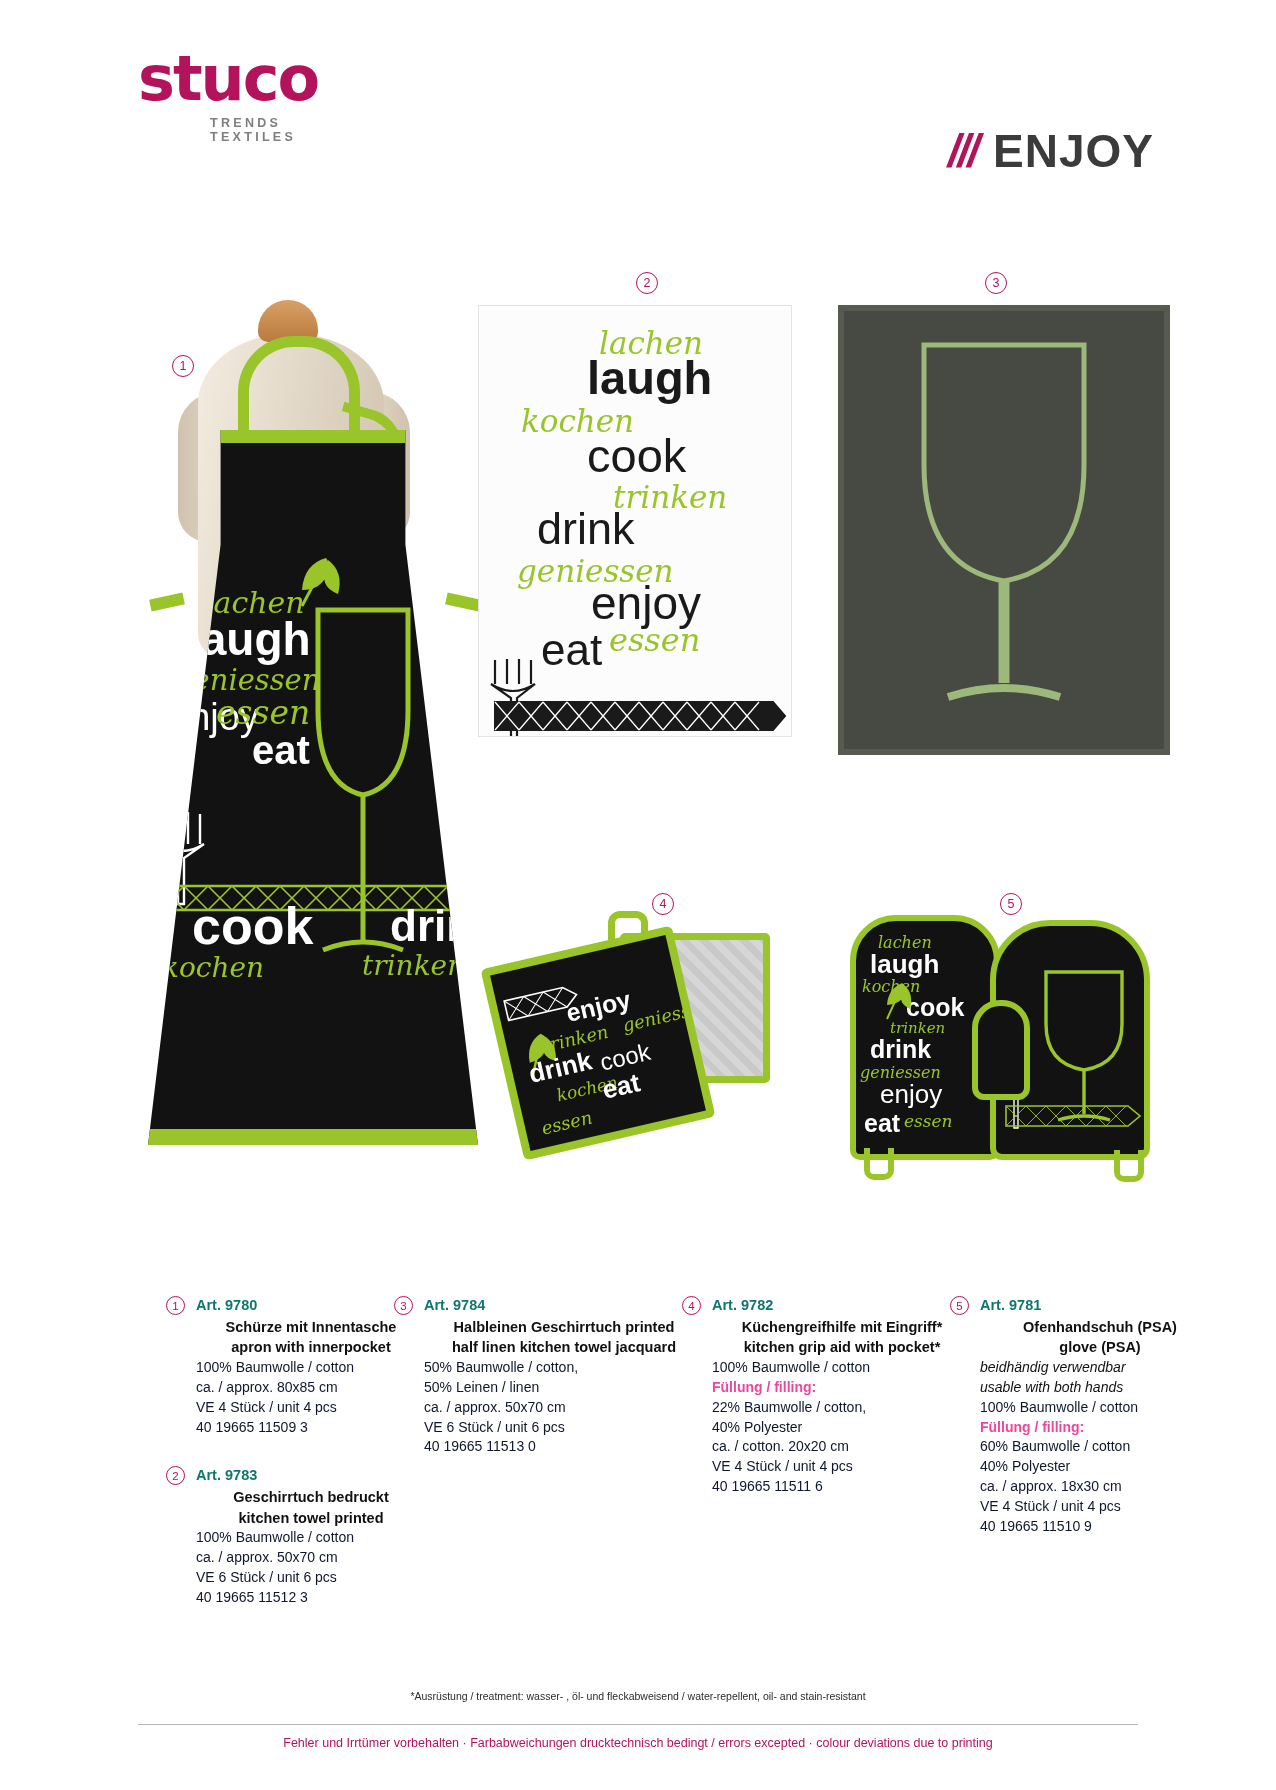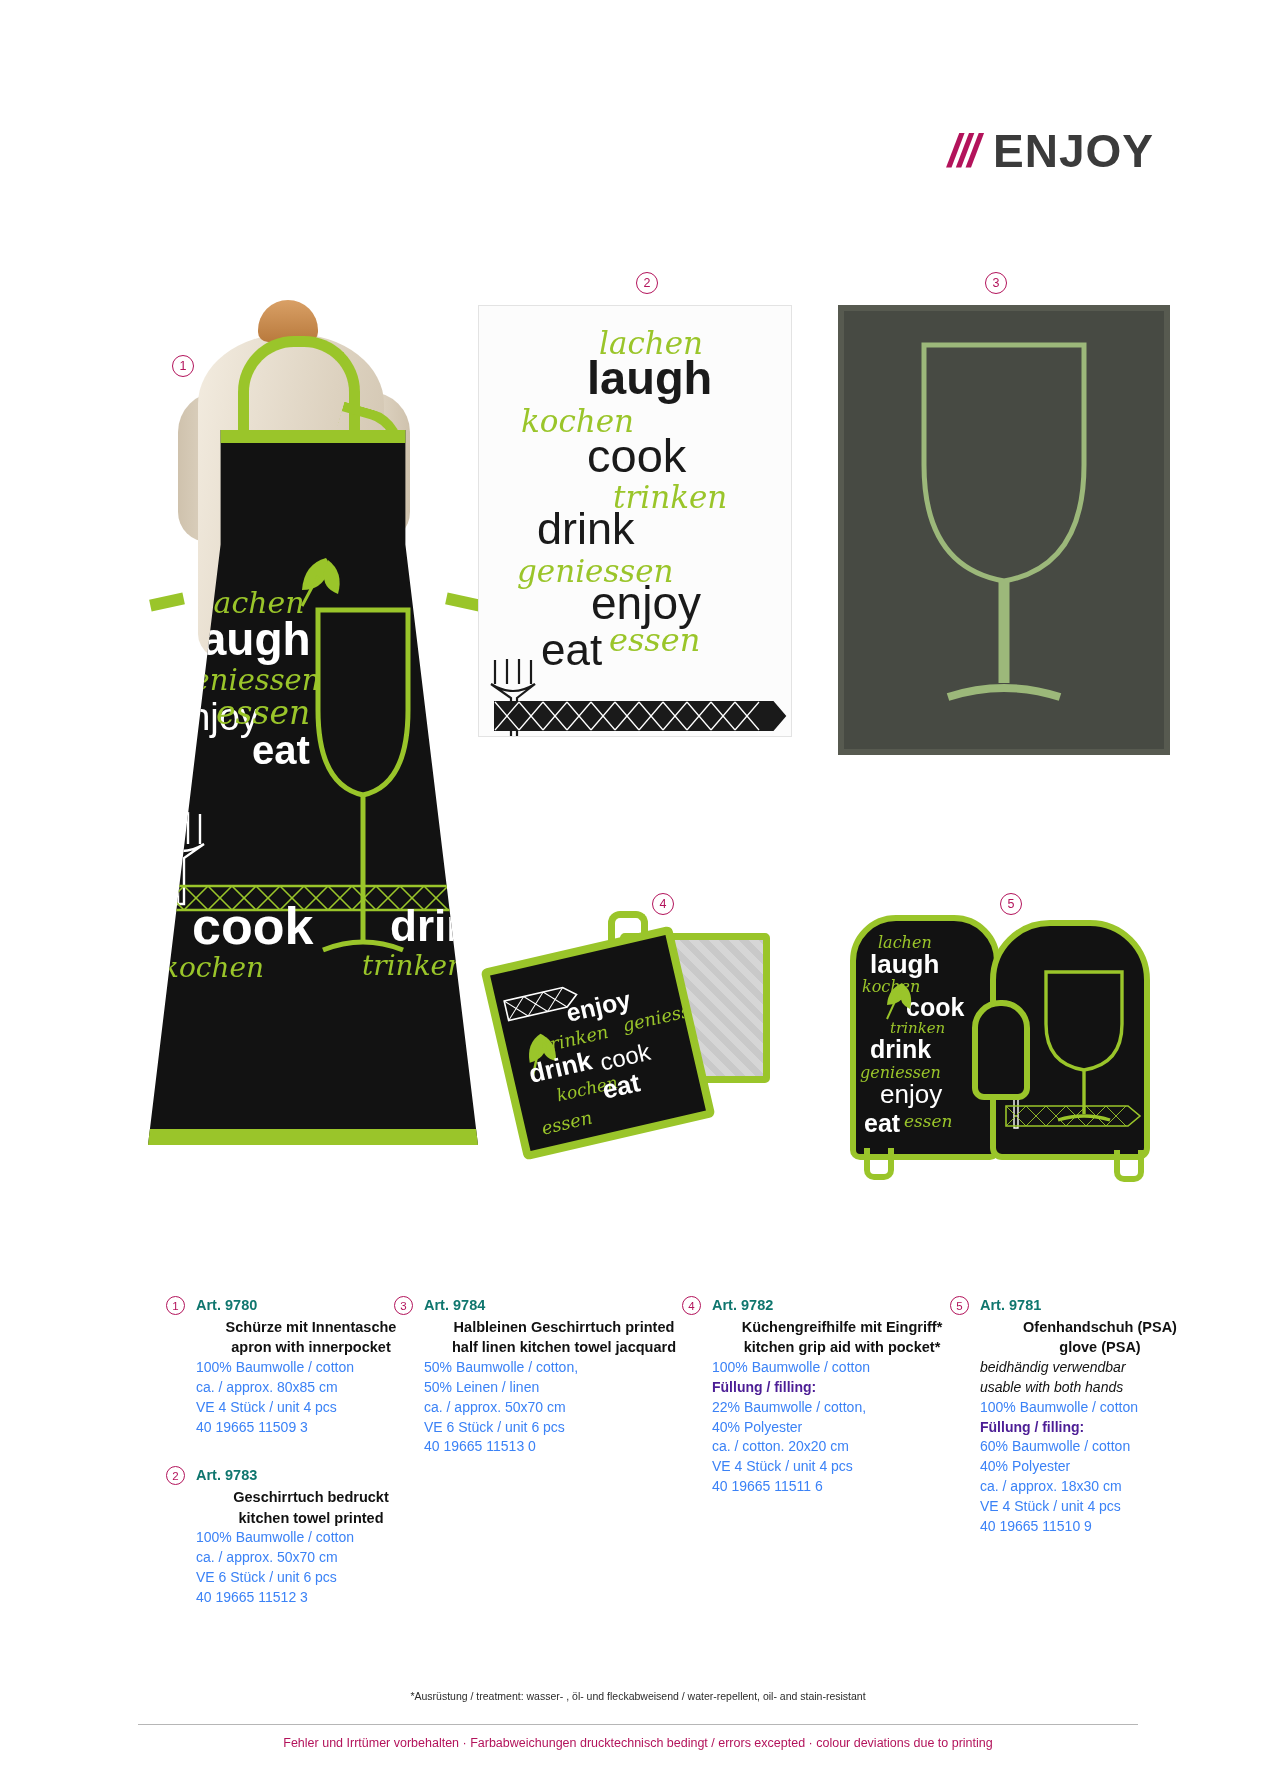--- a/index.html
+++ b/index.html
@@ -221,41 +221,45 @@
     box-sizing: border-box;
   }
   .spec-art {
     color: #0f766e; font-weight: bold; font-size: 14.5px;
     font-family: "Liberation Sans", sans-serif; line-height: 1.5;
   }
   .spec-name {
     font-weight: bold; font-size: 14.5px; line-height: 1.42; color: #111; text-align: center;
   }
   .spec-italic { font-style: italic; font-size: 14px; line-height: 1.42; color: #111; }
-  .spec-line { font-size: 14px; line-height: 1.42; color: #3b82f6; }
-  .spec-strong { font-weight: bold; font-size: 14px; line-height: 1.42; color: #4c1d95; }
+  .spec-line { font-size: 14px; line-height: 1.42; color: #0f172a; }
+  .spec-strong { font-weight: bold; font-size: 14px; line-height: 1.42; color: #ec4899; }
 
   
   .footnote {
     position: absolute; left: 0; top: 1690px; width: 1276px; text-align: center;
     font-size: 10.5px; color: #2b2b2b;
   }
   .footrule {
     position: absolute; left: 138px; top: 1724px; width: 1000px;
     border-top: 1.2px solid #b6b6b6;
   }
   .footer-text {
     position: absolute; left: 0; top: 1736px; width: 1276px; text-align: center;
     font-size: 12.5px; color: #b3135b;
   }
 </style>
 </head>
 <body>
 
 <div class="header">
+  <div class="logo">
+    <div class="logo-word">stuco</div>
+    <div class="logo-sub">TRENDS TEXTILES</div>
+  </div>
   <div class="header-right">
     <span class="slashes">///</span>
     <span class="enjoy-title">ENJOY</span>
   </div>
 </div>
 
 <div class="stage">
 
   <div class="badge" style="left:172px; top:355px;">1</div>
   <div class="badge" style="left:636px; top:272px;">2</div>

